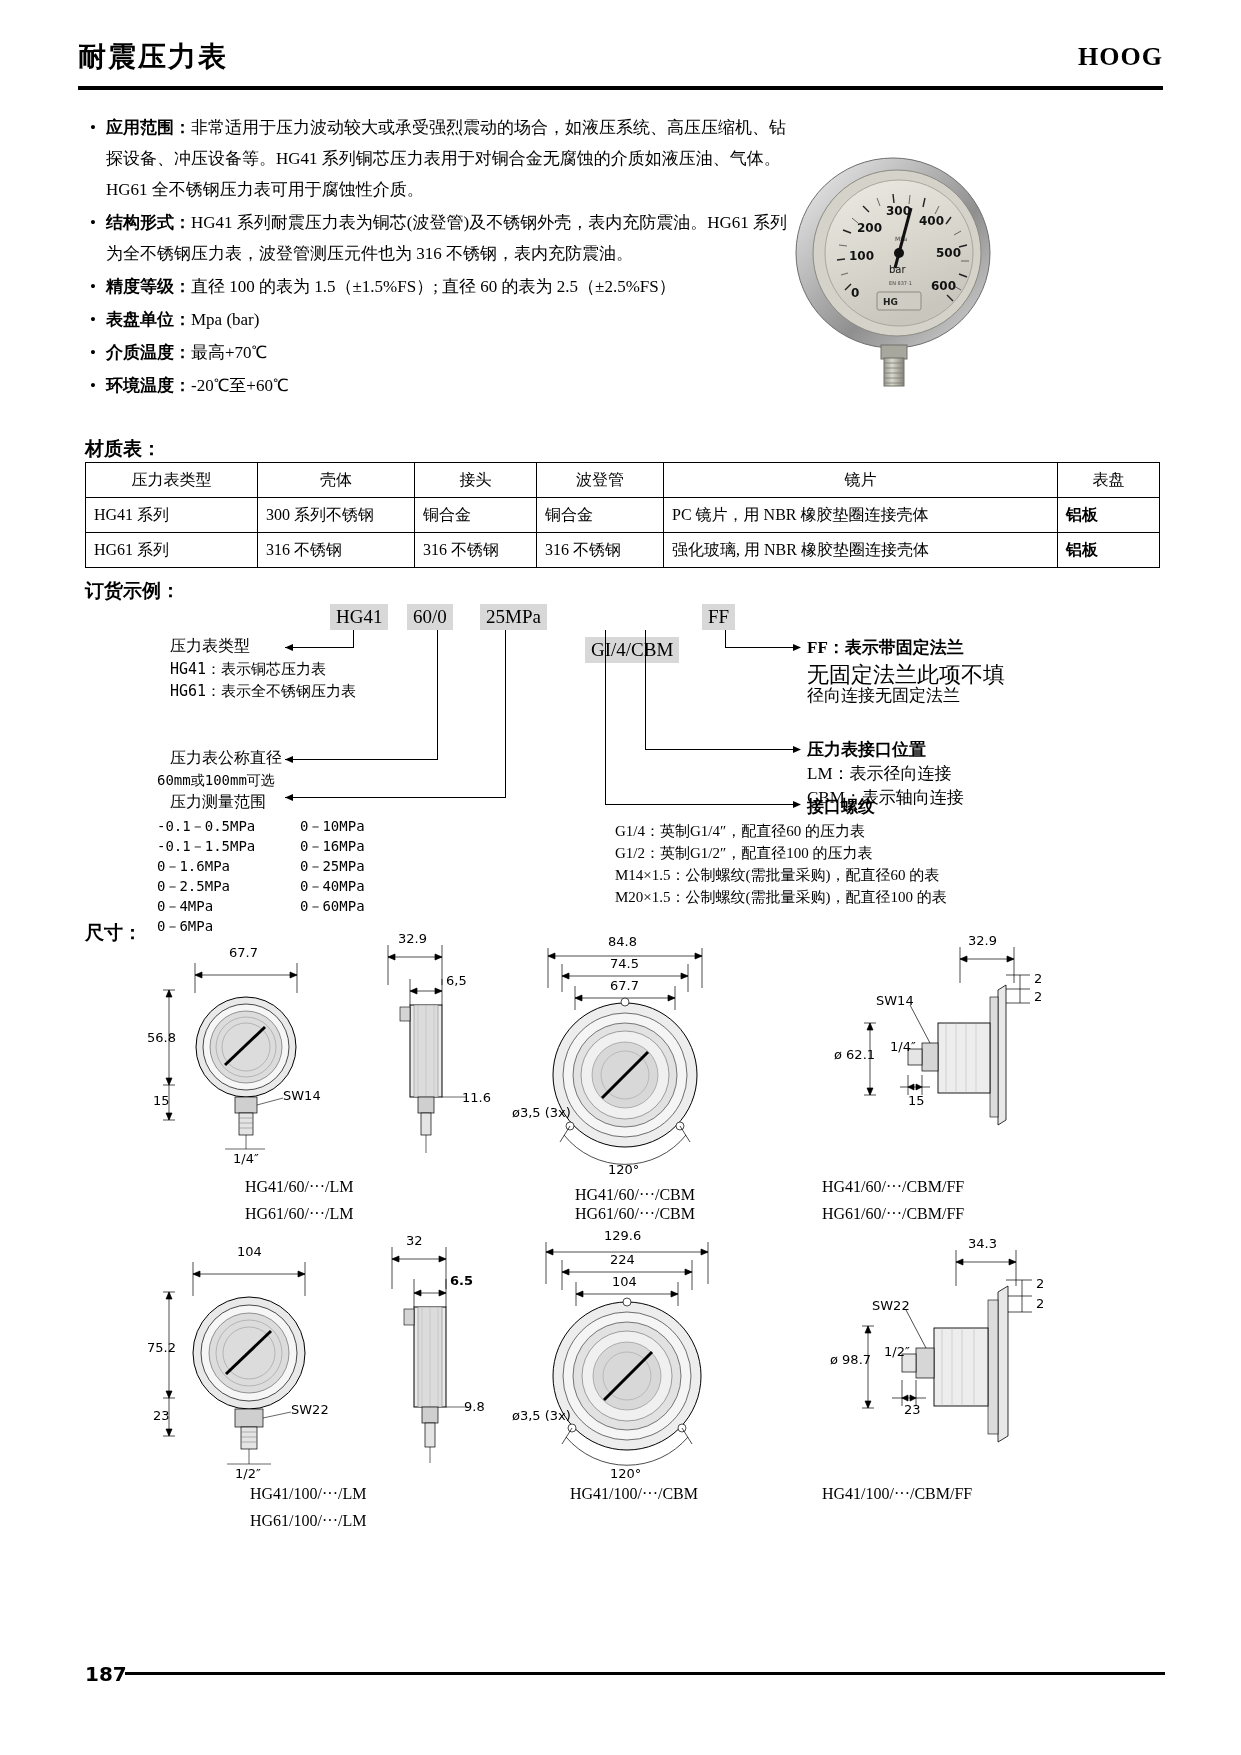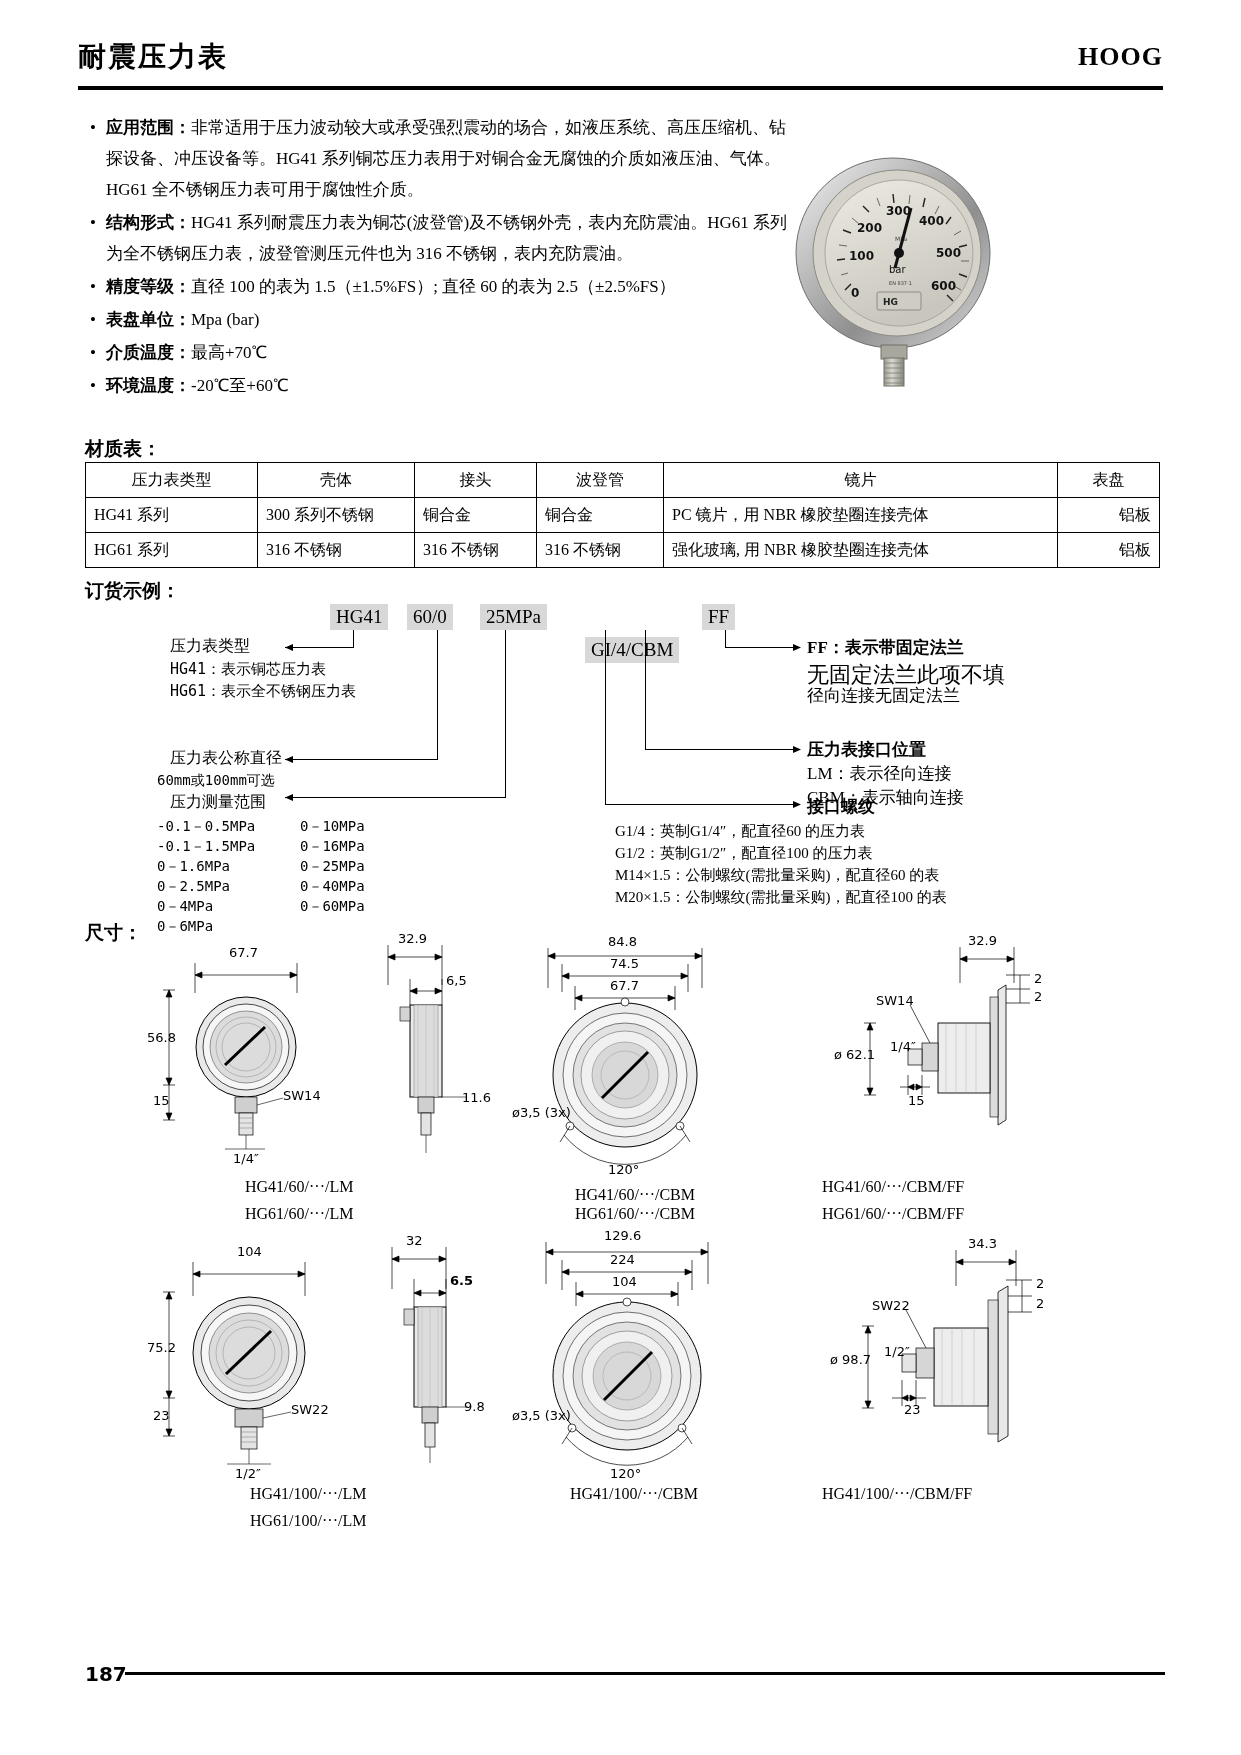--- a/index.html
+++ b/index.html
@@ -58,21 +58,21 @@
 
   
   table.mat{
     position:absolute;left:85px;top:462px;width:1075px;
     border-collapse:collapse;font-size:16px;
   }
   table.mat td,table.mat th{
     border:1px solid #000;padding:4px 8px;height:26px;font-weight:normal;
   }
   table.mat th{text-align:center;}
-  table.mat td.c{text-align:right;}
+  table.mat td.c{text-align:left;font-weight:bold;}
 
   
   .order{position:absolute;left:85px;top:600px;width:1085px;height:305px;font-size:15px;}
   .order .code{
     position:absolute;font-family:"Liberation Serif",serif;font-size:19px;
     background:#d8d8d8;padding:2px 6px;
   }
   .order .t{position:absolute;white-space:nowrap;}
   .order .b{font-weight:bold;}
   .ol{position:absolute;background:#000;}

